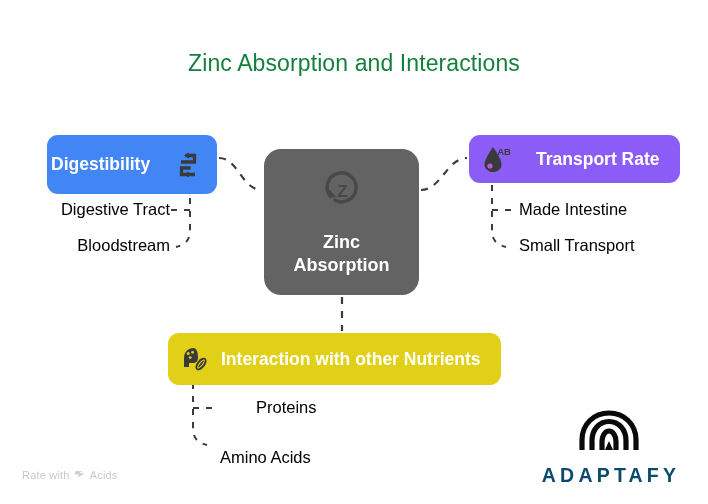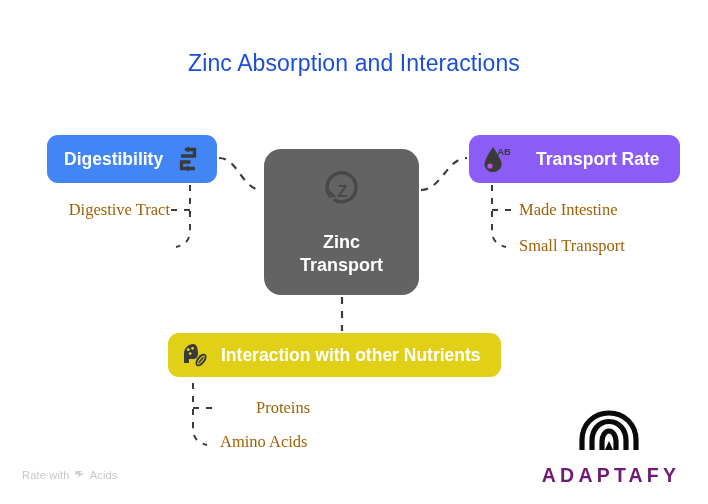--- a/index.html
+++ b/index.html
@@ -22,21 +22,21 @@
 
   
   #page-title {
     position: absolute;
     left: 0;
     top: 50px;
     width: 708px;
     text-align: center;
     font-size: 23px;
     font-weight: 400;
-    color: #1d4ed8;
+    color: #15803d;
     letter-spacing: 0.1px;
     white-space: nowrap;
   }
 
   
   #connectors {
     position: absolute;
     left: 0;
     top: 0;
     width: 708px;
@@ -99,60 +99,59 @@
     text-align: center;
     line-height: 1.3;
     white-space: normal;
     width: 120px;
   }
 
   #node-digestibility {
     left: 47px;
     top: 135px;
     width: 170px;
-    height: 48px;
+    height: 59px;
     background: #4285f4;
-    padding: 0 14px 0 17px;
+    padding: 0 14px 0 4px;
     justify-content: space-between;
   }
   #node-absorption-rate {
     left: 469px;
     top: 135px;
     height: 48px;
     background: #8b5cf6;
     padding: 0 20px 0 11px;
     gap: 24px;
   }
   #node-interaction {
     left: 168px;
     top: 333px;
-    height: 44px;
+    height: 52px;
     background: #e2d018;
     padding: 0 20px 0 11px;
     gap: 10px;
   }
 
   
   .sub-label {
     position: absolute;
     font-size: 16.5px;
     font-weight: 400;
-    color: #a16207;
+    color: #000000;
     white-space: nowrap;
-    font-family: Liberation Serif, serif;
   }
   .sub-right { text-align: left; }
   .sub-left  { text-align: right; }
 
   #sub-digestive-tract { left: 0px;  top: 200px; width: 170px; }
   #sub-bloodstream     { left: 0px;  top: 236px; width: 170px; }
   #sub-small-intestine { left: 519px; top: 200px; }
   #sub-body-transport  { left: 519px; top: 236px; }
   #sub-proteins        { left: 220px; top: 398px; margin-left: 36px; }
-  #sub-amino-acids     { left: 220px; top: 432px; }
+  #sub-amino-acids     { left: 220px; top: 448px; }
 
   
   #napkin-watermark {
     position: absolute;
     left: 22px;
     top: 468px;
     display: flex;
     align-items: center;
     gap: 4px;
     font-size: 11px;
@@ -168,21 +167,21 @@
     width: 164px;
     display: flex;
     flex-direction: column;
     align-items: center;
     gap: 6px;
   }
   #brand-wordmark {
     font-size: 19.5px;
     font-weight: 700;
     letter-spacing: 4.2px;
-    color: #701a75;
+    color: #0c4a6e;
     padding-left: 4px;
   }
 </style>
 </head>
 <body>
 
 <div id="canvas">
 
   <div id="page-title">Zinc Absorption and Interactions</div>
 
@@ -205,21 +204,21 @@
   </svg>
 
   <div class="node" id="node-center">
     <span class="node-icon">
       <svg width="46" height="46" viewBox="0 0 46 46" aria-hidden="true">
         <path d="M 11 29 A 14.5 14.5 0 1 1 16 33.2" fill="none" stroke="#484848" stroke-width="3.4" stroke-linecap="round"></path>
         <path d="M 10.2 22.6 L 10.0 30.6 L 17.6 30.2 Z" fill="#484848"></path>
         <text x="23.5" y="29.5" font-family="'Liberation Sans', sans-serif" font-size="17" font-weight="700" fill="#484848" text-anchor="middle">Z</text>
       </svg>
     </span>
-    <span class="node-label">Zinc Transport</span>
+    <span class="node-label">Zinc Absorption</span>
   </div>
 
   <div class="node" id="node-digestibility">
     <span class="node-label">Digestibility</span>
     <span class="node-icon">
       <svg width="30" height="30" viewBox="0 0 30 30" aria-hidden="true">
         <path d="M 12.5 5.5 L 21.5 5.5 L 21.5 12 L 8 12" fill="none" stroke="#3a3a3a" stroke-width="3.3" stroke-linejoin="miter" stroke-linecap="butt"></path>
         <path d="M 16 8.5 L 11 5.5 L 16 2.5 Z" fill="#3a3a3a"></path>
         <path d="M 17.5 18 L 8.5 18 L 8.5 24.5 L 22 24.5" fill="none" stroke="#3a3a3a" stroke-width="3.3" stroke-linejoin="miter" stroke-linecap="butt"></path>
         <path d="M 14 21.5 L 19 24.5 L 14 27.5 Z" fill="#3a3a3a"></path>
@@ -251,20 +250,21 @@
           <ellipse cx="22" cy="21" rx="4.1" ry="7.4" fill="#3a3a3a"></ellipse>
           <ellipse cx="22" cy="21" rx="2.0" ry="5.6" fill="#e2d018"></ellipse>
           <ellipse cx="22" cy="21" rx="0.9" ry="4.4" fill="#3a3a3a"></ellipse>
         </g>
       </svg>
     </span>
     <span class="node-label">Interaction with other Nutrients</span>
   </div>
 
   <div class="sub-label sub-left" id="sub-digestive-tract">Digestive Tract</div>
+  <div class="sub-label sub-left" id="sub-bloodstream">Bloodstream</div>
   <div class="sub-label sub-right" id="sub-small-intestine">Made Intestine</div>
   <div class="sub-label sub-right" id="sub-body-transport">Small Transport</div>
   <div class="sub-label sub-right" id="sub-proteins">Proteins</div>
   <div class="sub-label sub-right" id="sub-amino-acids">Amino Acids</div>
 
   <div id="napkin-watermark">
     <span>Rate with</span>
     <span>
       <svg width="12" height="12" viewBox="0 0 12 12" aria-hidden="true">
         <path d="M 1.5 3 L 8 3 L 5.5 5.2 L 10.5 5.2 L 3 10 L 5 6.6 L 0.8 6.6 Z" fill="#cfcfcf"></path>

